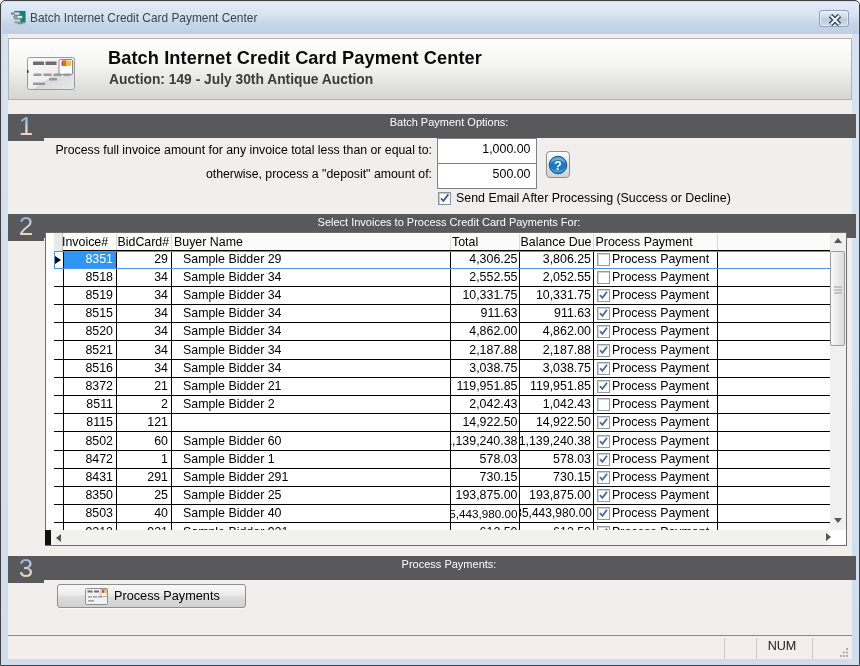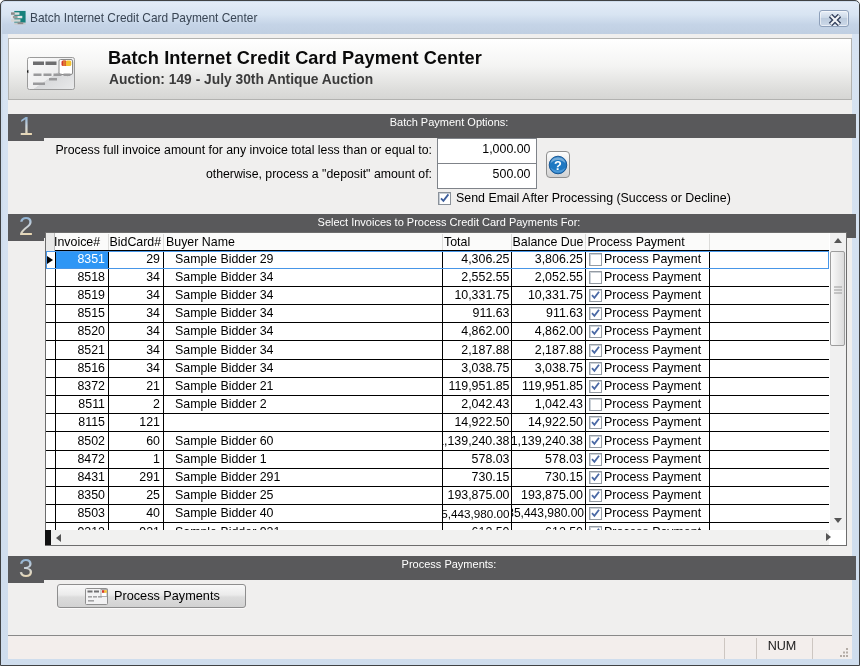--- a/index.html
+++ b/index.html
@@ -36,21 +36,21 @@
 .flabel { position:absolute; font-size:12.3px; color:#000; white-space:nowrap; }
 .finput { position:absolute; left:429px; width:100px; height:26px; border:1px solid #7f8389; background:#fff;
   font-size:12.4px; text-align:right; padding-right:5.5px; line-height:20px; }
 #helpbtn { position:absolute; left:538px; top:117px; width:24px; height:27px; border:1px solid #8f8f8f;
   border-radius:4px; background:linear-gradient(#fdfdfd, #e3e3e3 60%, #d2d2d2); }
 #sendcb { position:absolute; left:430px; top:158px; width:13px; height:13px; background:#fff;
   border:1px solid #8a9199; box-shadow:inset 1px 1px 0 #c6cdd5; }
 #sendlbl { position:absolute; left:448px; top:156.5px; font-size:12.4px; color:#000;text-align:center; }
 
 #grid { position:absolute; left:37px; top:197.5px; width:802px; height:314px; border:1px solid #6d6d6d; background:#fff; }
-#gclip { position:absolute; left:0px; top:0px; width:783px; height:297px; overflow:hidden; background:#fff; }
+#gclip { position:absolute; left:8px; top:0px; width:783px; height:297px; overflow:hidden; background:#fff; }
 #ghdr { position:absolute; left:0; top:0; width:783px; height:18px; background:#fbfbfa; border-bottom:1px solid #000; }
 #ghdr .h { position:absolute; top:0; height:17px; line-height:18px; font-size:12.4px; color:#000; }
 .vl { position:absolute; top:18px; width:1px; height:279px; background:#000; }
 .grow { position:absolute; left:0; width:783px; height:18.2px; border-bottom:1px solid #000; background:#fff; }
 .grow .c { position:absolute; top:0; height:17.2px; line-height:17.5px; font-size:12.4px; color:#000; white-space:nowrap; overflow:hidden; }
 .c.sel { left:0; width:9px; }
 .c.inv { left:9px;  width:53px; text-align:right; padding-right:3px; direction:rtl; }
 .c.bid { left:62px; width:55px; text-align:right; padding-right:3px; direction:rtl; }
 .c.buy { left:117px; width:279px; padding-left:12px; }
 .c.tot { left:396px; width:69px; text-align:right; padding-right:1.5px; direction:rtl; }

